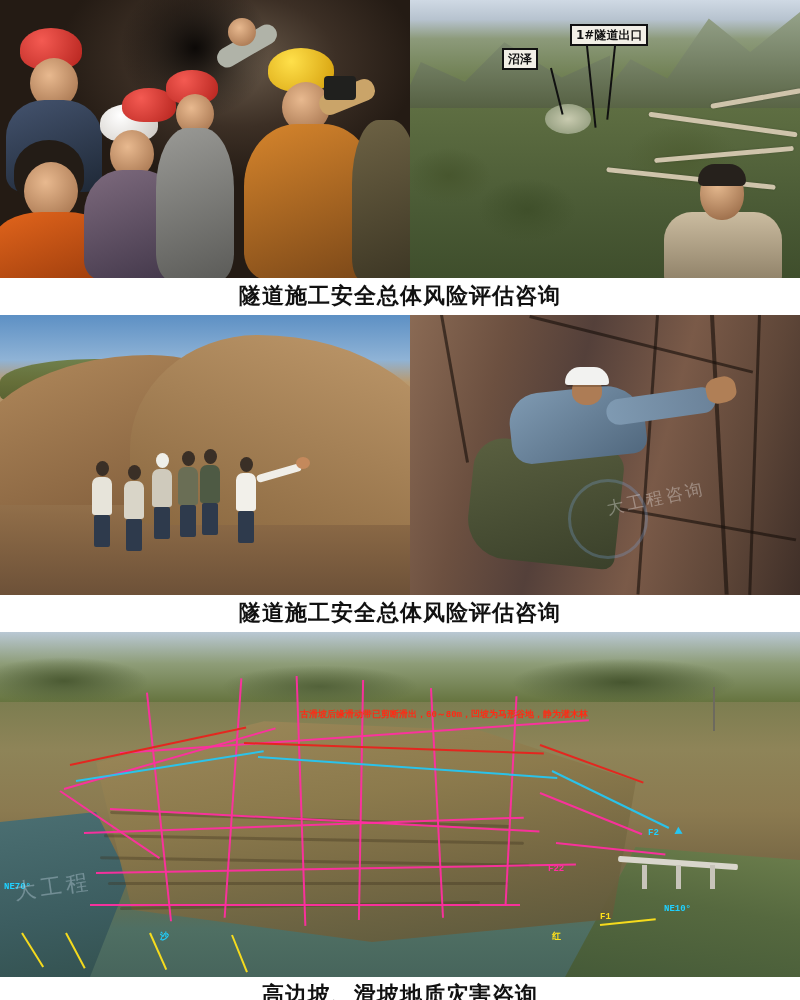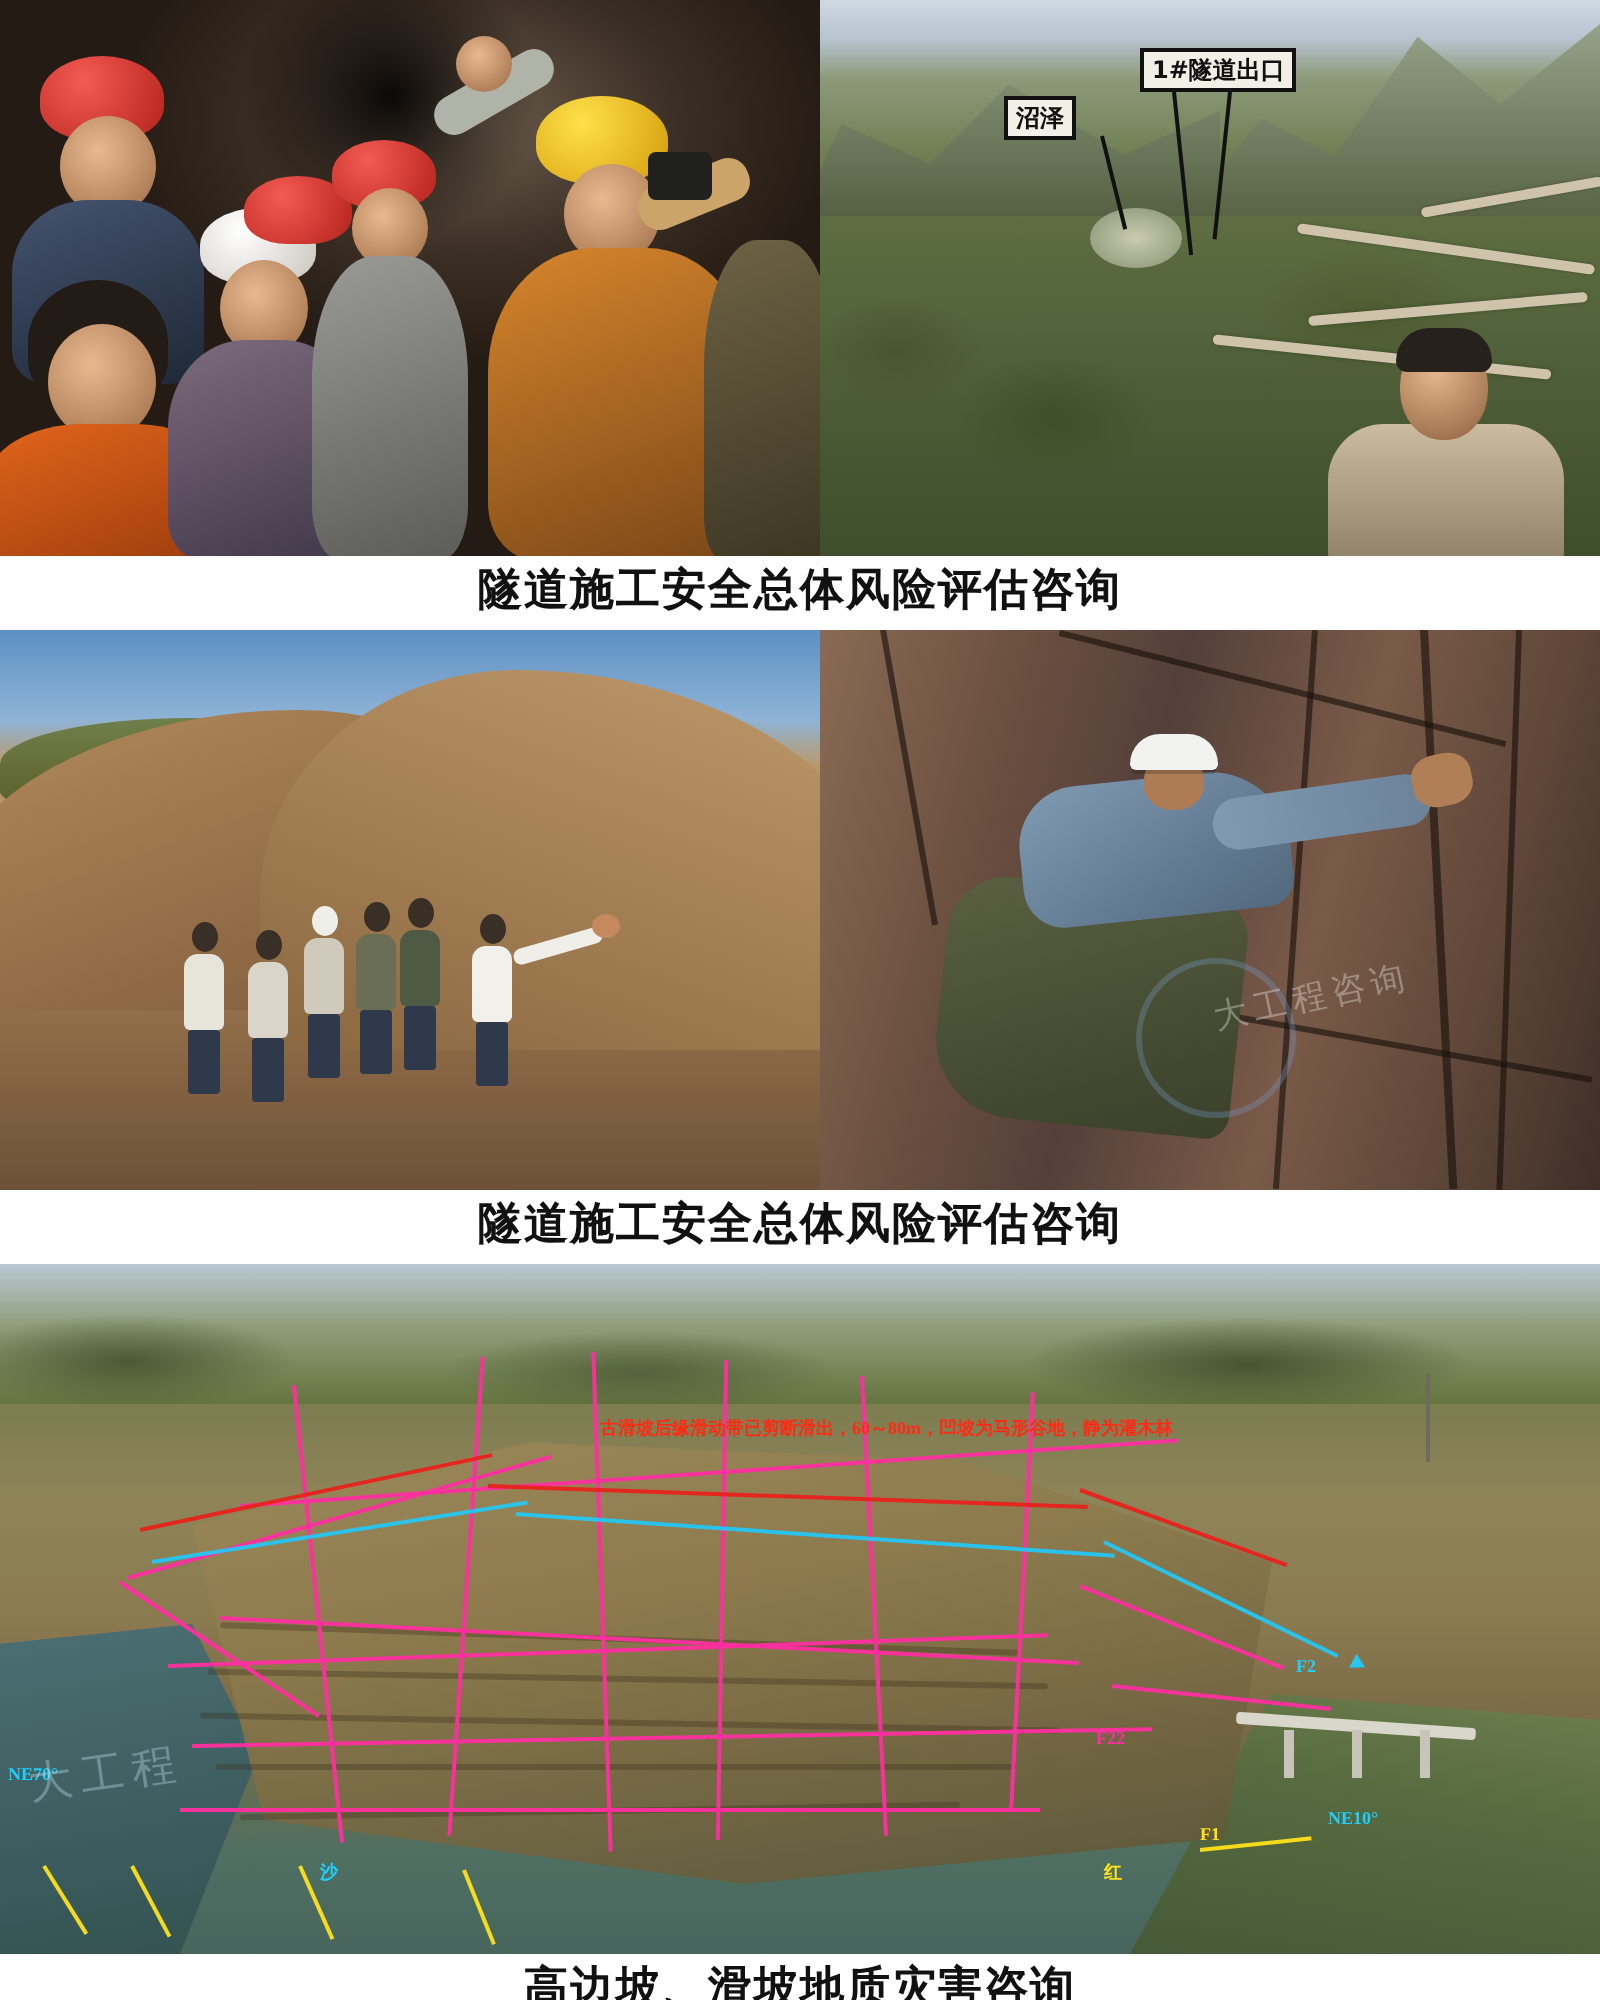--- a/index.html
+++ b/index.html
@@ -294,21 +294,21 @@
     opacity: .95;
   }
   .ann.cyan { background: #25c6f2; height: 2px; }
   .ann.red  { background: #e8221c; height: 2px; }
   .ann.yellow { background: #ffe11a; height: 2px; }
   .ann-text {
     position: absolute;
     font-size: 9px;
     font-weight: bold;
     white-space: nowrap;
-    font-family: Liberation Serif, serif;
+    font-family: Liberation Mono, monospace;
   }
   .ann-text.red { color: #ff2a14; }
   .ann-text.cyan { color: #1fd0ff; }
   .ann-text.pink { color: #ff2ea0; }
   .ann-text.yellow { color: #ffe11a; }
   .arrowhead {
     position: absolute;
     width: 0; height: 0;
     border-left: 7px solid #25c6f2;
     border-top: 4px solid transparent;

